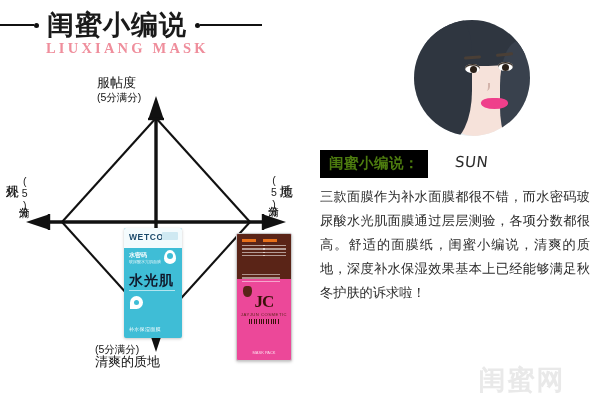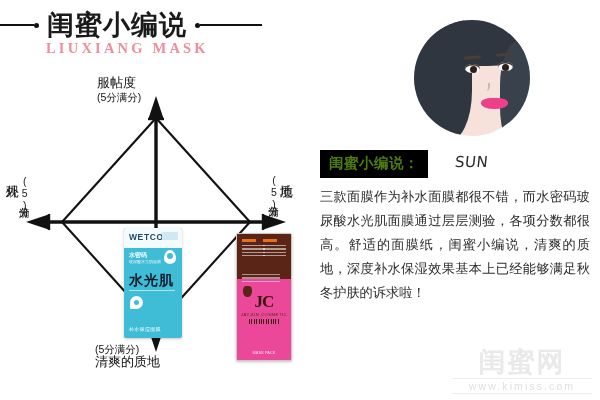--- a/index.html
+++ b/index.html
@@ -280,16 +280,15 @@
     <div class="nose"></div>
     <div class="lips"></div>
   </div>
 
   <div class="speaker-bar">闺蜜小编说：</div>
   <div class="signature">SUN</div>
   <div class="body-text">三款面膜作为补水面膜都很不错，而水密码玻尿酸水光肌面膜通过层层测验，各项分数都很高。舒适的面膜纸，闺蜜小编说，清爽的质地，深度补水保湿效果基本上已经能够满足秋冬护肤的诉求啦！</div>
 
   <div class="watermark">
     <div class="wm-cn">闺蜜网</div>
-    <div class="wm-url">www.kimiss.com</div>
   </div>
 
 </div>
 
 </body></html>

